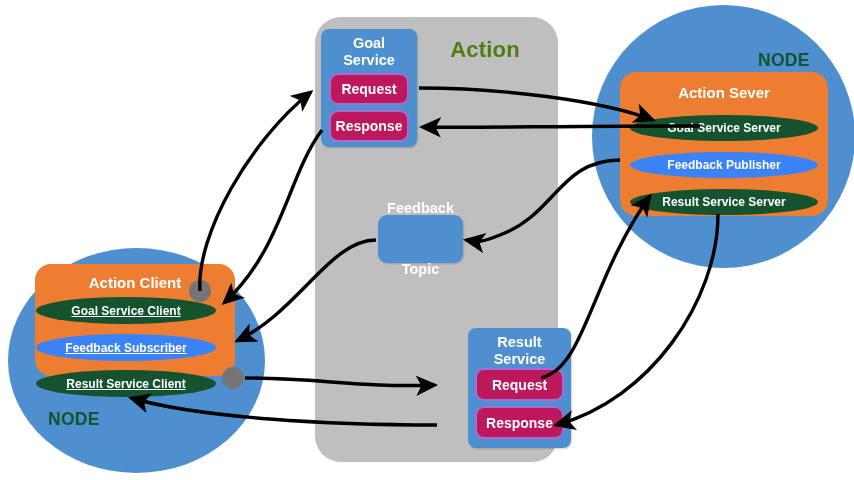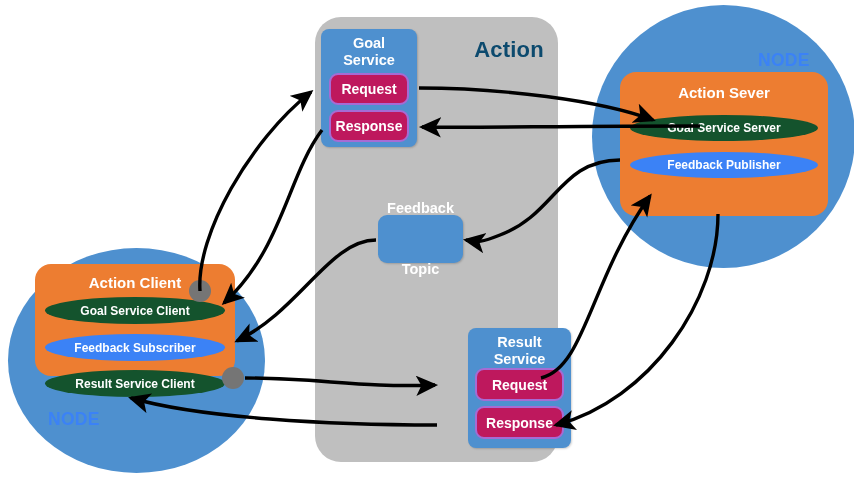--- a/index.html
+++ b/index.html
@@ -30,27 +30,27 @@
     left: 315px;
     top: 17px;
     width: 243px;
     height: 445px;
     background: #bfbfbf;
     border-radius: 26px;
     z-index: 5;
   }
   .action-label {
     position: absolute;
-    left: 454px;
+    left: 430px;
     top: 37px;
     width: 110px;
     text-align: center;
     font-size: 22px;
     font-weight: bold;
-    color: #0c4a6e;
+    color: #4d7c0f;
     z-index: 12;
     letter-spacing: 0.2px;
   }
 
   
   .service-box {
     position: absolute;
     background: #4e90cf;
     border-radius: 8px;
     z-index: 10;
@@ -115,21 +115,21 @@
     position: absolute;
     background: #4e90cf;
     border-radius: 50%;
     z-index: 8;
   }
   #node-client { left: 8px;   top: 248px; width: 257px; height: 225px; border-radius: 50%; }
   #node-server { left: 592px; top: 5px;   width: 263px; height: 263px; }
 
   .node-label {
     position: absolute;
-    color: #3b82f6;
+    color: #14532d;
     font-size: 17.5px;
     font-weight: bold;
     z-index: 14;
     letter-spacing: 0.3px;
   }
   #node-label-client { left: 48px;  top: 409px; }
   #node-label-server { left: 758px; top: 50px; }
 
   
   .orange-box {
@@ -160,21 +160,21 @@
     justify-content: center;
     color: #ffffff;
     font-size: 12px;
     font-weight: bold;
     white-space: nowrap;
     z-index: 11;
   }
   .ellipse.yellow { background: #14532d; }
   .ellipse.green  { background: #3b82f6; }
 
-  #action-client-box .ellipse { left: 10px; width: 180px; height: 27px; }
+  #action-client-box .ellipse { left: 1px; width: 180px; height: 27px; text-decoration: underline; }
   #action-client-box .e1 { top: 33px; }
   #action-client-box .e2 { top: 70px; }
   #action-client-box .e3 { top: 106px; }
 
   #action-server-box .ellipse { left: 10px; width: 188px; height: 26px; }
   #action-server-box .e1 { top: 43px; }
   #action-server-box .e2 { top: 80px; }
   #action-server-box .e3 { top: 117px; }
 
   
@@ -207,20 +207,21 @@
     <div class="orange-title">Action Client</div>
     <div class="ellipse yellow e1">Goal Service Client</div>
     <div class="ellipse green e2">Feedback Subscriber</div>
     <div class="ellipse yellow e3">Result Service Client</div>
   </div>
 
   <div class="orange-box" id="action-server-box">
     <div class="orange-title">Action Sever</div>
     <div class="ellipse yellow e1">Goal Service Server</div>
     <div class="ellipse green e2">Feedback Publisher</div>
+    <div class="ellipse yellow e3">Result Service Server</div>
   </div>
 
   <div class="service-box" id="goal-service">
     <div class="service-title">
       <div>Goal</div>
       <div>Service</div>
     </div>
     <div class="pill-purple req">Request</div>
     <div class="pill-purple resp">Response</div>
   </div>

